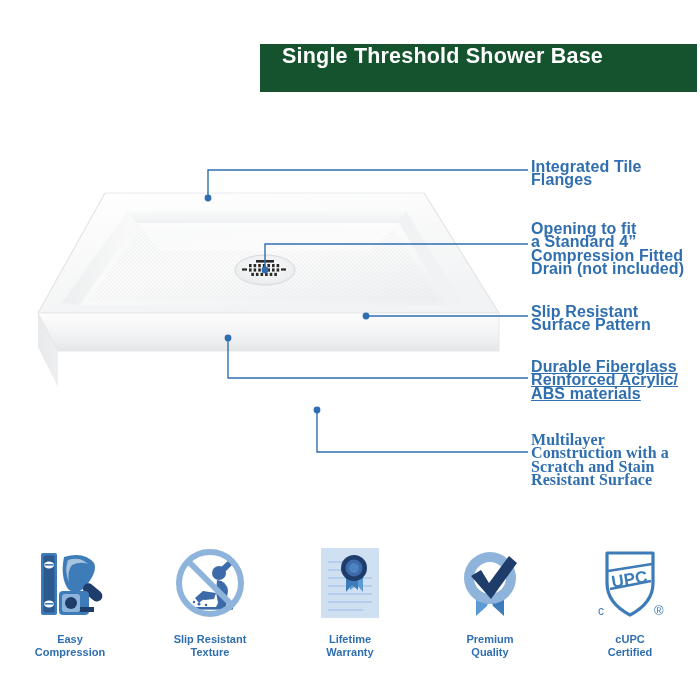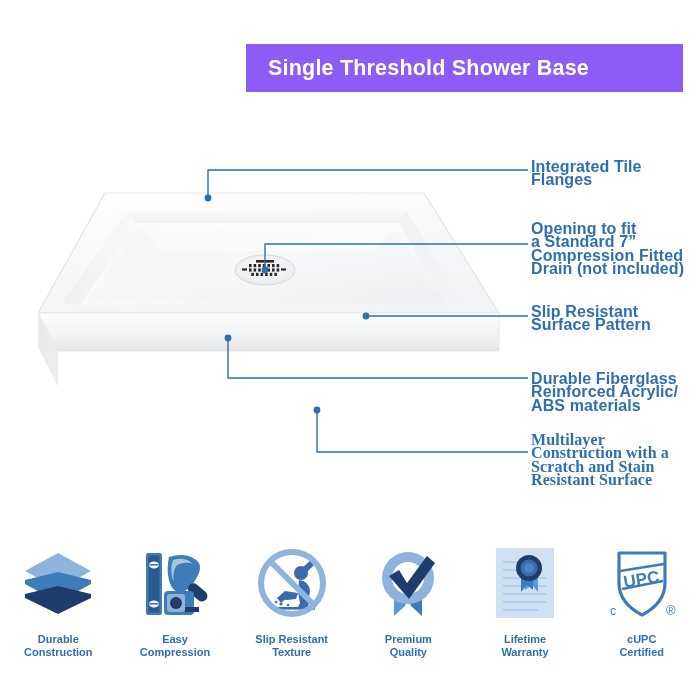--- a/index.html
+++ b/index.html
@@ -12,27 +12,27 @@
     height: 700px;
     position: relative;
     overflow: hidden;
     font-family: "Liberation Sans", sans-serif;
     -webkit-font-smoothing: antialiased;
   }
 
   
   #header-banner {
     position: absolute;
-    left: 246px;
+    left: 260px;
     top: 44px;
     width: 437px;
     height: 48px;
-    background: #8b5cf6;
+    background: #14532d;
     display: flex;
-    align-items: center;
+    align-items: flex-start;
   }
   #header-title {
     color: #ffffff;
     font-size: 21.5px;
     font-weight: bold;
     letter-spacing: 0.2px;
     padding-left: 22px;
     white-space: nowrap;
   }
 
@@ -52,21 +52,21 @@
     color: #2f6fb0;
     font-size: 16px;
     font-weight: bold;
     line-height: 13.4px;
     letter-spacing: 0.1px;
     white-space: pre-line;
   }
   #callout-0 { left: 531px; top: 160px; }
   #callout-1 { left: 531px; top: 222px; }
   #callout-2 { left: 531px; top: 305px; }
-  #callout-3 { left: 531px; top: 372px; }
+  #callout-3 { left: 531px; top: 360px; text-decoration: underline; }
   #callout-4 { left: 531px; top: 433px; font-family: Liberation Serif, serif; }
 
   #leader-layer {
     position: absolute;
     left: 0; top: 0;
     width: 700px; height: 700px;
     pointer-events: none;
   }
 
   
@@ -224,46 +224,35 @@
     <circle cx="265" cy="270" r="3.4"></circle>
     <circle cx="366" cy="316" r="3.4"></circle>
     <circle cx="228" cy="338" r="3.4"></circle>
     <circle cx="317" cy="410" r="3.4"></circle>
   </g>
 </svg>
 
 <div class="callout" id="callout-0">Integrated Tile
 Flanges</div>
 <div class="callout" id="callout-1">Opening to fit
-a Standard 7”
+a Standard 4”
 Compression Fitted
 Drain (not included)</div>
 <div class="callout" id="callout-2">Slip Resistant
 Surface Pattern</div>
 <div class="callout" id="callout-3">Durable Fiberglass
 Reinforced Acrylic/
 ABS materials</div>
 <div class="callout" id="callout-4">Multilayer
 Construction with a
 Scratch and Stain
 Resistant Surface</div>
 
 <div id="feature-strip">
 
-  <div class="feature-item">
-    <div class="feature-icon">
-      <svg width="72" height="66" viewBox="0 0 72 66">
-        <polygon points="36,3 69,21 36,39 3,21" fill="#8fb4db"></polygon>
-        <polygon points="36,22 69,30 69,34 36,52 3,34 3,30" fill="#3d7cb8"></polygon>
-        <polygon points="36,36 69,44 69,48 36,64 3,48 3,44" fill="#1f3d6b"></polygon>
-      </svg>
-    </div>
-    <div class="feature-label">Durable
-Construction</div>
-  </div>
 
   <div class="feature-item">
     <div class="feature-icon">
       <svg width="72" height="68" viewBox="0 0 72 68">
 
         <rect x="7" y="4" width="16" height="62" rx="2" fill="#3d7cb8"></rect>
         <rect x="9.5" y="6.5" width="11" height="57" rx="1.5" fill="#1f3d6b" opacity="0.55"></rect>
         <ellipse cx="15" cy="16" rx="5" ry="3.4" fill="#ffffff"></ellipse>
         <ellipse cx="15" cy="55" rx="5" ry="3.4" fill="#ffffff"></ellipse>
         <rect x="10.5" y="15" width="9" height="1.6" fill="#3d7cb8"></rect>
@@ -300,37 +289,20 @@
         <circle cx="26" cy="57" r="1.6" fill="#3d6aa8"></circle>
         <circle cx="33" cy="58" r="1.3" fill="#3d6aa8"></circle>
         <circle cx="21" cy="55" r="1.2" fill="#3d6aa8"></circle>
 
         <circle cx="37" cy="36" r="31" fill="none" stroke="#8fb4db" stroke-width="6"></circle>
         <line x1="15" y1="14" x2="59" y2="58" stroke="#8fb4db" stroke-width="6"></line>
       </svg>
     </div>
     <div class="feature-label">Slip Resistant
 Texture</div>
-  </div>
-
-  <div class="feature-item">
-    <div class="feature-icon">
-      <svg width="72" height="74" viewBox="0 0 72 74">
-
-        <polygon points="22,48 22,70 33,60 36,52" fill="#5b9bd5"></polygon>
-        <polygon points="50,48 50,70 39,60 36,52" fill="#3d7cb8"></polygon>
-
-        <circle cx="36" cy="32" r="26" fill="#8fb4db"></circle>
-        <circle cx="36" cy="32" r="16" fill="#ffffff"></circle>
-
-        <polygon points="17,30 27,24 35,37 55,10 63,17 37,53 Z" fill="#1f3d6b"></polygon>
-      </svg>
-    </div>
-    <div class="feature-label">Premium
-Quality</div>
   </div>
 
   <div class="feature-item">
     <div class="feature-icon">
       <svg width="66" height="74" viewBox="0 0 66 74">
         <rect x="4" y="2" width="58" height="70" fill="#cfe0f2"></rect>
         <g stroke="#b4cfeb" stroke-width="2">
           <line x1="11" y1="16" x2="33" y2="16"></line>
           <line x1="11" y1="24" x2="40" y2="24"></line>
           <line x1="11" y1="32" x2="55" y2="32"></line>
@@ -347,20 +319,37 @@
         <circle cx="37" cy="22" r="8.5" fill="#3d6aa8"></circle>
         <circle cx="37" cy="22" r="5" fill="#4f82c0"></circle>
       </svg>
     </div>
     <div class="feature-label">Lifetime
 Warranty</div>
   </div>
 
   <div class="feature-item">
     <div class="feature-icon">
+      <svg width="72" height="74" viewBox="0 0 72 74">
+
+        <polygon points="22,48 22,70 33,60 36,52" fill="#5b9bd5"></polygon>
+        <polygon points="50,48 50,70 39,60 36,52" fill="#3d7cb8"></polygon>
+
+        <circle cx="36" cy="32" r="26" fill="#8fb4db"></circle>
+        <circle cx="36" cy="32" r="16" fill="#ffffff"></circle>
+
+        <polygon points="17,30 27,24 35,37 55,10 63,17 37,53 Z" fill="#1f3d6b"></polygon>
+      </svg>
+    </div>
+    <div class="feature-label">Premium
+Quality</div>
+  </div>
+
+  <div class="feature-item">
+    <div class="feature-icon">
       <svg width="78" height="76" viewBox="0 0 78 76">
         <path d="M16 8 H62 V38 Q62 58 39 70 Q16 58 16 38 Z" fill="none" stroke="#3d7cb8" stroke-width="3.2" stroke-linejoin="round"></path>
         <line x1="17" y1="26" x2="61" y2="19" stroke="#3d7cb8" stroke-width="2.6"></line>
         <line x1="19" y1="44" x2="60" y2="36" stroke="#3d7cb8" stroke-width="2.6"></line>
         <text x="39" y="40" text-anchor="middle" font-family="Liberation Sans, sans-serif" font-size="17" font-weight="bold" fill="#3d7cb8" transform="rotate(-9 39 38)">UPC</text>
         <text x="7" y="70" font-family="Liberation Sans, sans-serif" font-size="12" fill="#3d7cb8">c</text>
         <text x="63" y="70" font-family="Liberation Sans, sans-serif" font-size="13" fill="#3d7cb8">®</text>
       </svg>
     </div>
     <div class="feature-label">cUPC

